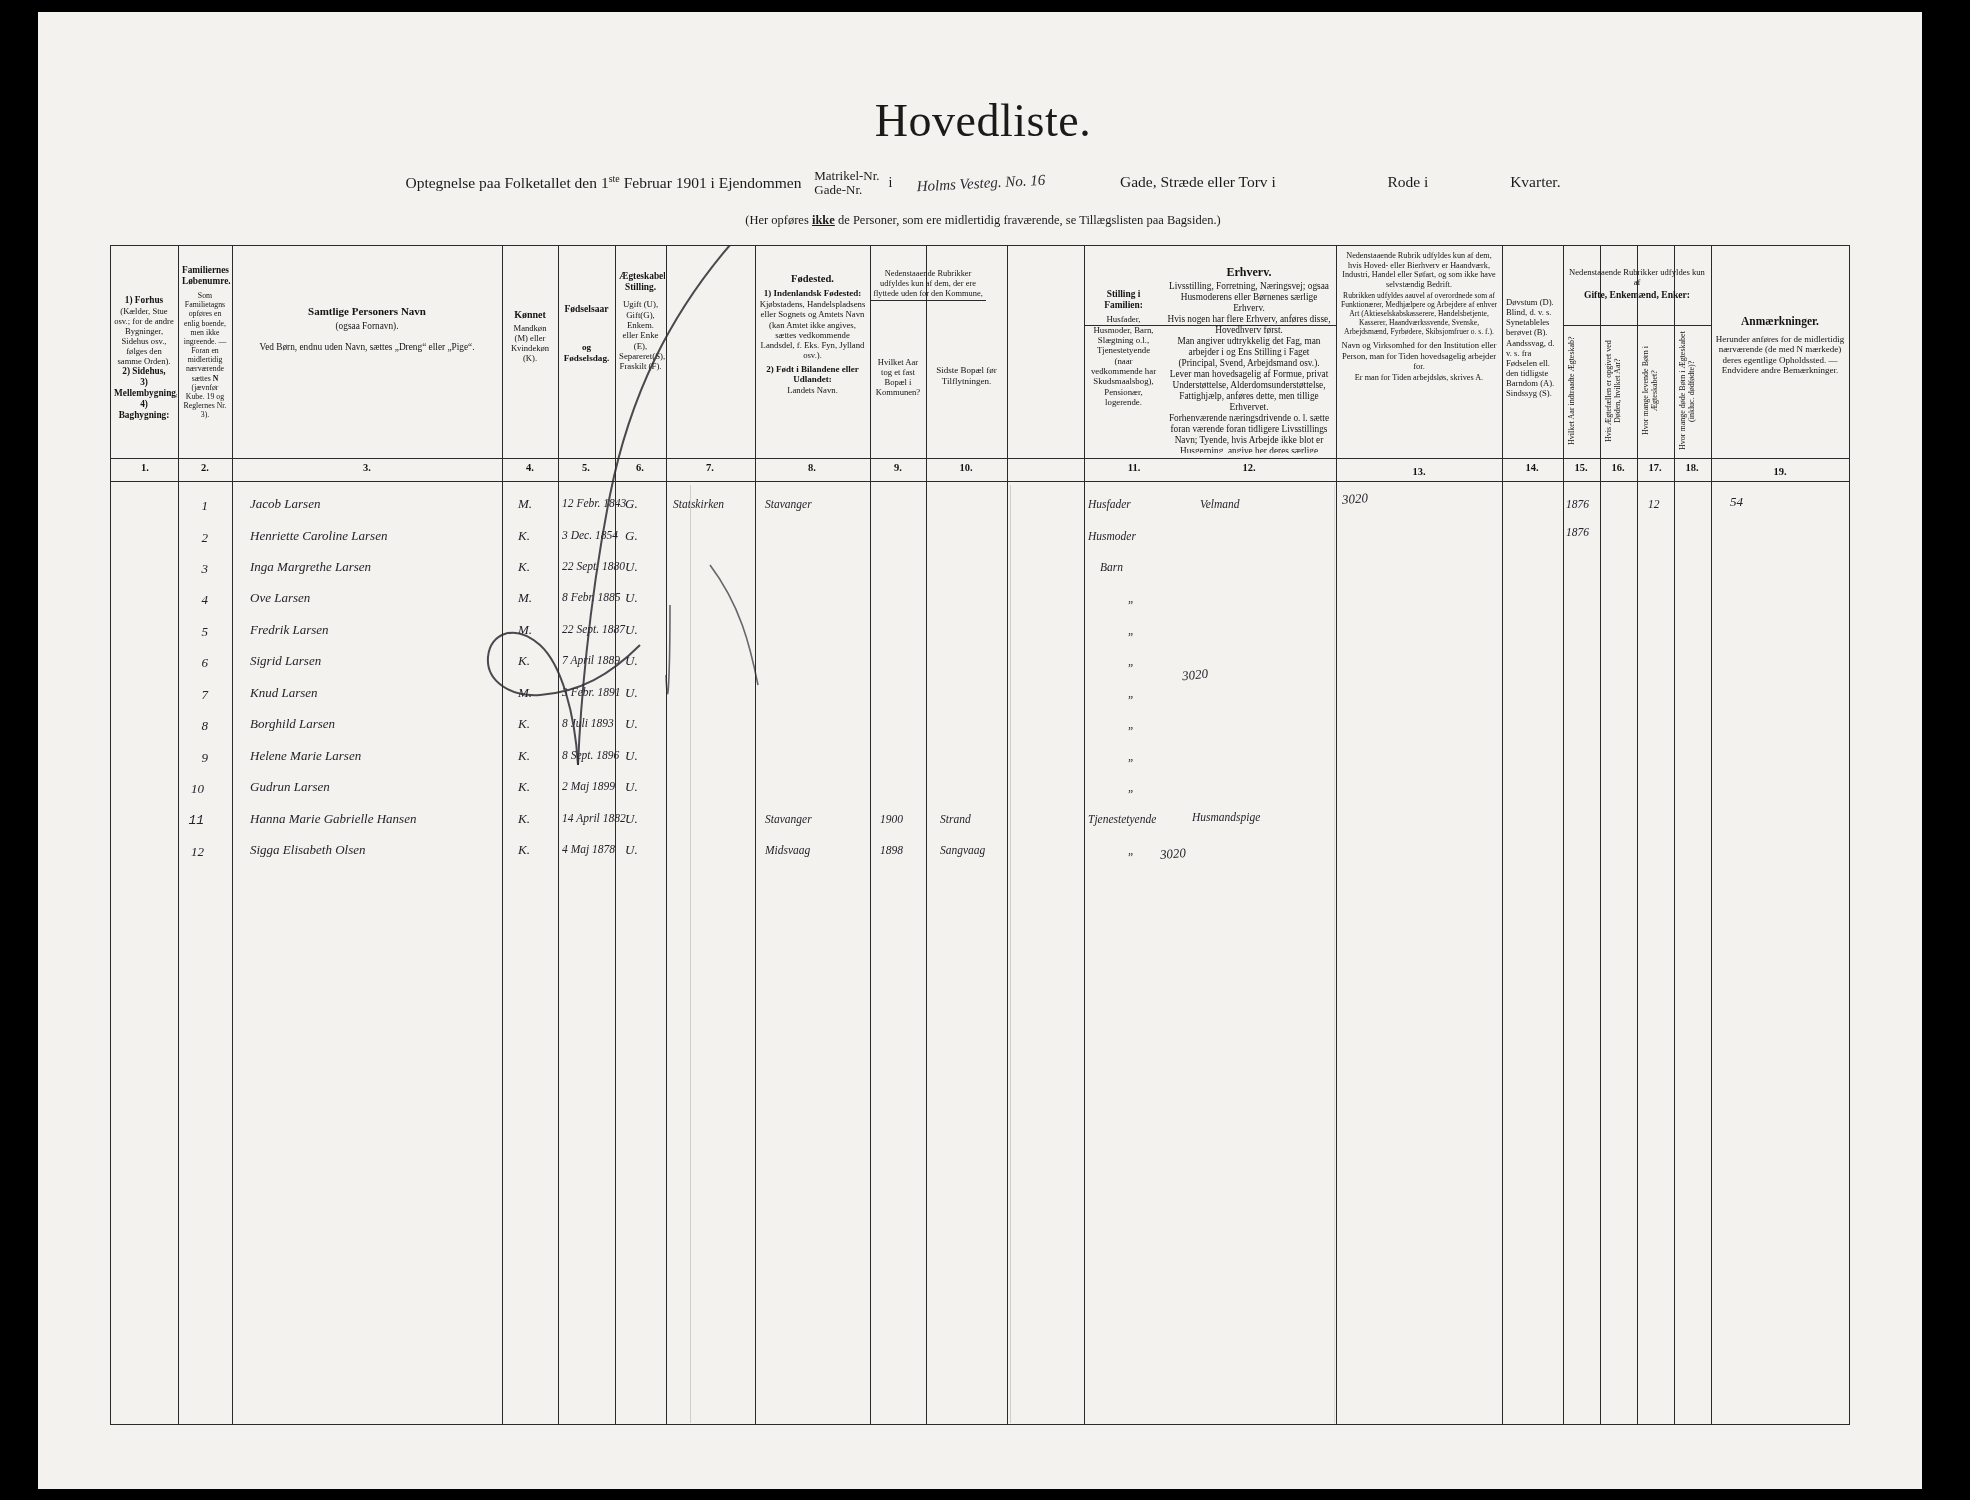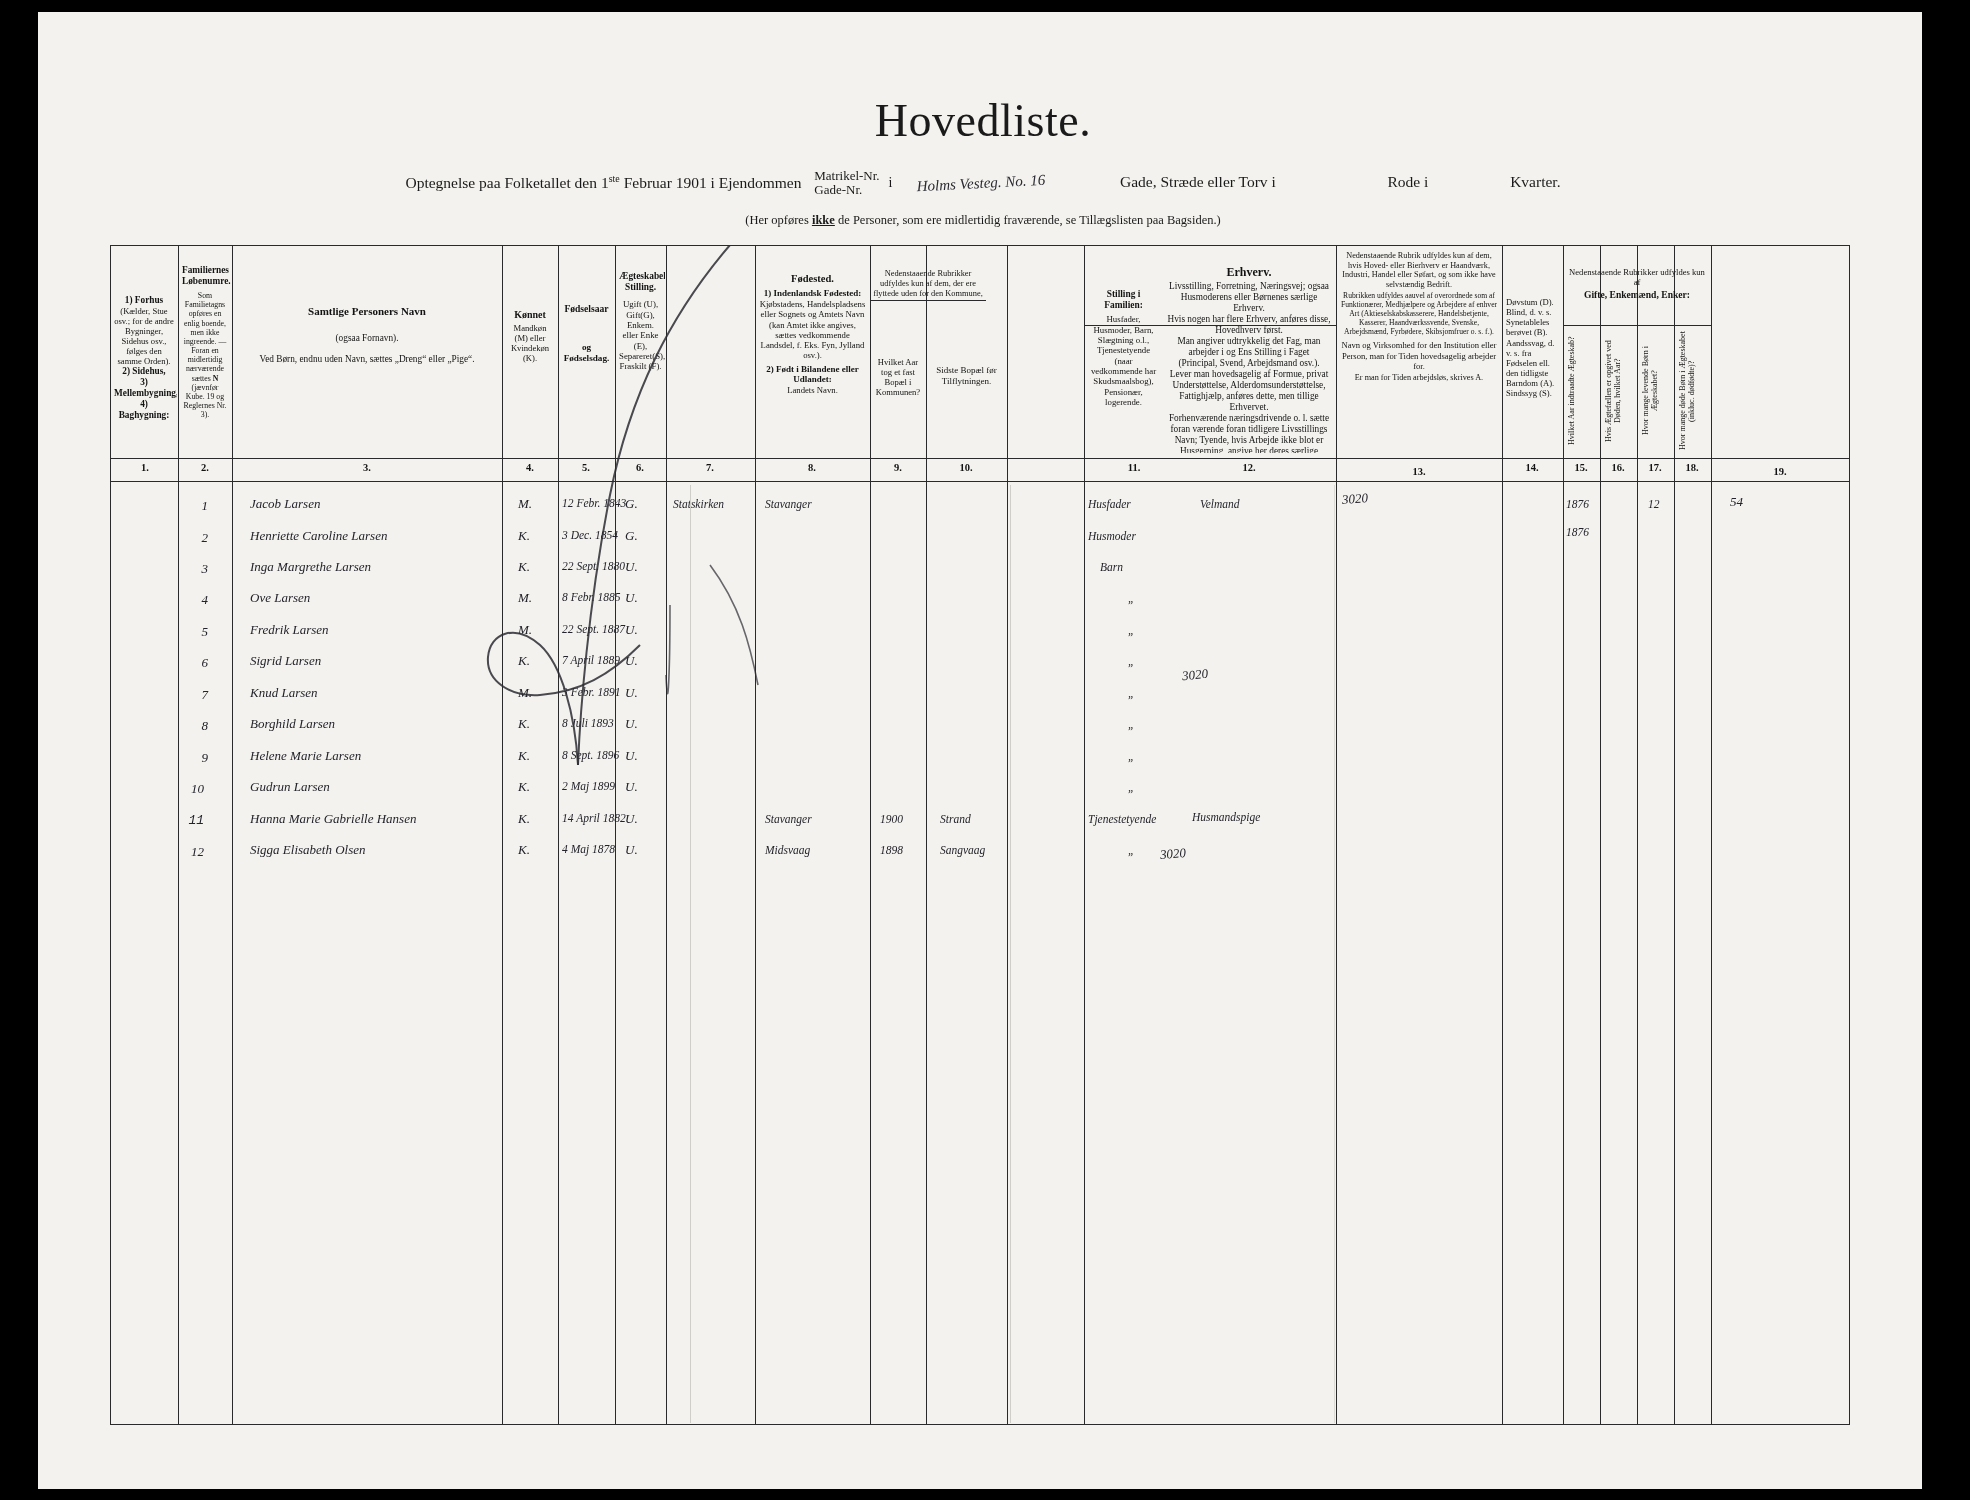--- a/index.html
+++ b/index.html
@@ -108,21 +108,21 @@
         </div>
       </div>
 
       <div class="hdrcell" style="left:69px;top:10px;width:52px;height:200px;">
         <div style="margin-top:8px"><b>Familiernes Løbenumre.</b></div>
         <div style="font-size:7.8px;margin-top:4px">Som Familietagns opføres en enlig boende, men ikke ingreende. — Foran en midlertidig nærværende sættes <b>N</b> (jævnfør Kube. 19 og Reglernes Nr. 3).</div>
       </div>
 
       <div class="hdrcell" style="left:123px;top:58px;width:268px;height:150px;">
         <div class="mid">Samtlige Personers Navn</div>
-        <div style="margin-top:15px">(ogsaa Fornavn).</div>
+        <div style="margin-top:3px">(ogsaa Fornavn).</div>
         <div style="margin-top:10px">Ved Børn, endnu uden Navn, sættes „Dreng“ eller „Pige“.</div>
       </div>
 
       <div class="hdrcell" style="left:393px;top:62px;width:54px;height:140px;">
         <div style="font-weight:bold;font-size:10px">Kønnet</div>
         <div style="margin-top:2px;font-size:8.6px">Mandkøn (M) eller Kvindekøn (K).</div>
       </div>
 
       <div class="hdrcell" style="left:449px;top:56px;width:55px;height:140px;">
         <div style="font-weight:bold;font-size:9.6px">Fødselsaar</div>
@@ -195,20 +195,24 @@
       <div class="hdrcell" style="left:1491px;top:84px;width:36px;height:124px;font-size:8px;writing-mode:vertical-rl;transform:rotate(180deg);">
         <span>Hvis Ægtefællen er opgivet ved Døden, hvilket Aar?</span>
       </div>
       <div class="hdrcell" style="left:1528px;top:84px;width:36px;height:124px;font-size:8px;writing-mode:vertical-rl;transform:rotate(180deg);">
         <span>Hvor mange levende Børn i Ægteskabet?</span>
       </div>
       <div class="hdrcell" style="left:1565px;top:84px;width:36px;height:124px;font-size:8px;writing-mode:vertical-rl;transform:rotate(180deg);">
         <span>Hvor mange døde Børn i Ægteskabet (inkluc. dødfødte)?</span>
       </div>
 
+      <div class="hdrcell" style="left:1602px;top:68px;width:136px;height:130px;">
+        <div class="mid" style="font-size:11.5px">Anmærkninger.</div>
+        <div style="margin-top:5px;font-size:9px">Herunder anføres for de midlertidig nærværende (de med N mærkede) deres egentlige Opholdssted. — Endvidere andre Bemærkninger.</div>
+      </div>
 
       <div class="numrow" style="left:24px;top:217px;width:22px;">1.</div>
       <div class="numrow" style="left:84px;top:217px;width:22px;">2.</div>
       <div class="numrow" style="left:246px;top:217px;width:22px;">3.</div>
       <div class="numrow" style="left:409px;top:217px;width:22px;">4.</div>
       <div class="numrow" style="left:465px;top:217px;width:22px;">5.</div>
       <div class="numrow" style="left:519px;top:217px;width:22px;">6.</div>
       <div class="numrow" style="left:589px;top:217px;width:22px;">7.</div>
       <div class="numrow" style="left:691px;top:217px;width:22px;">8.</div>
       <div class="numrow" style="left:777px;top:217px;width:22px;">9.</div>

